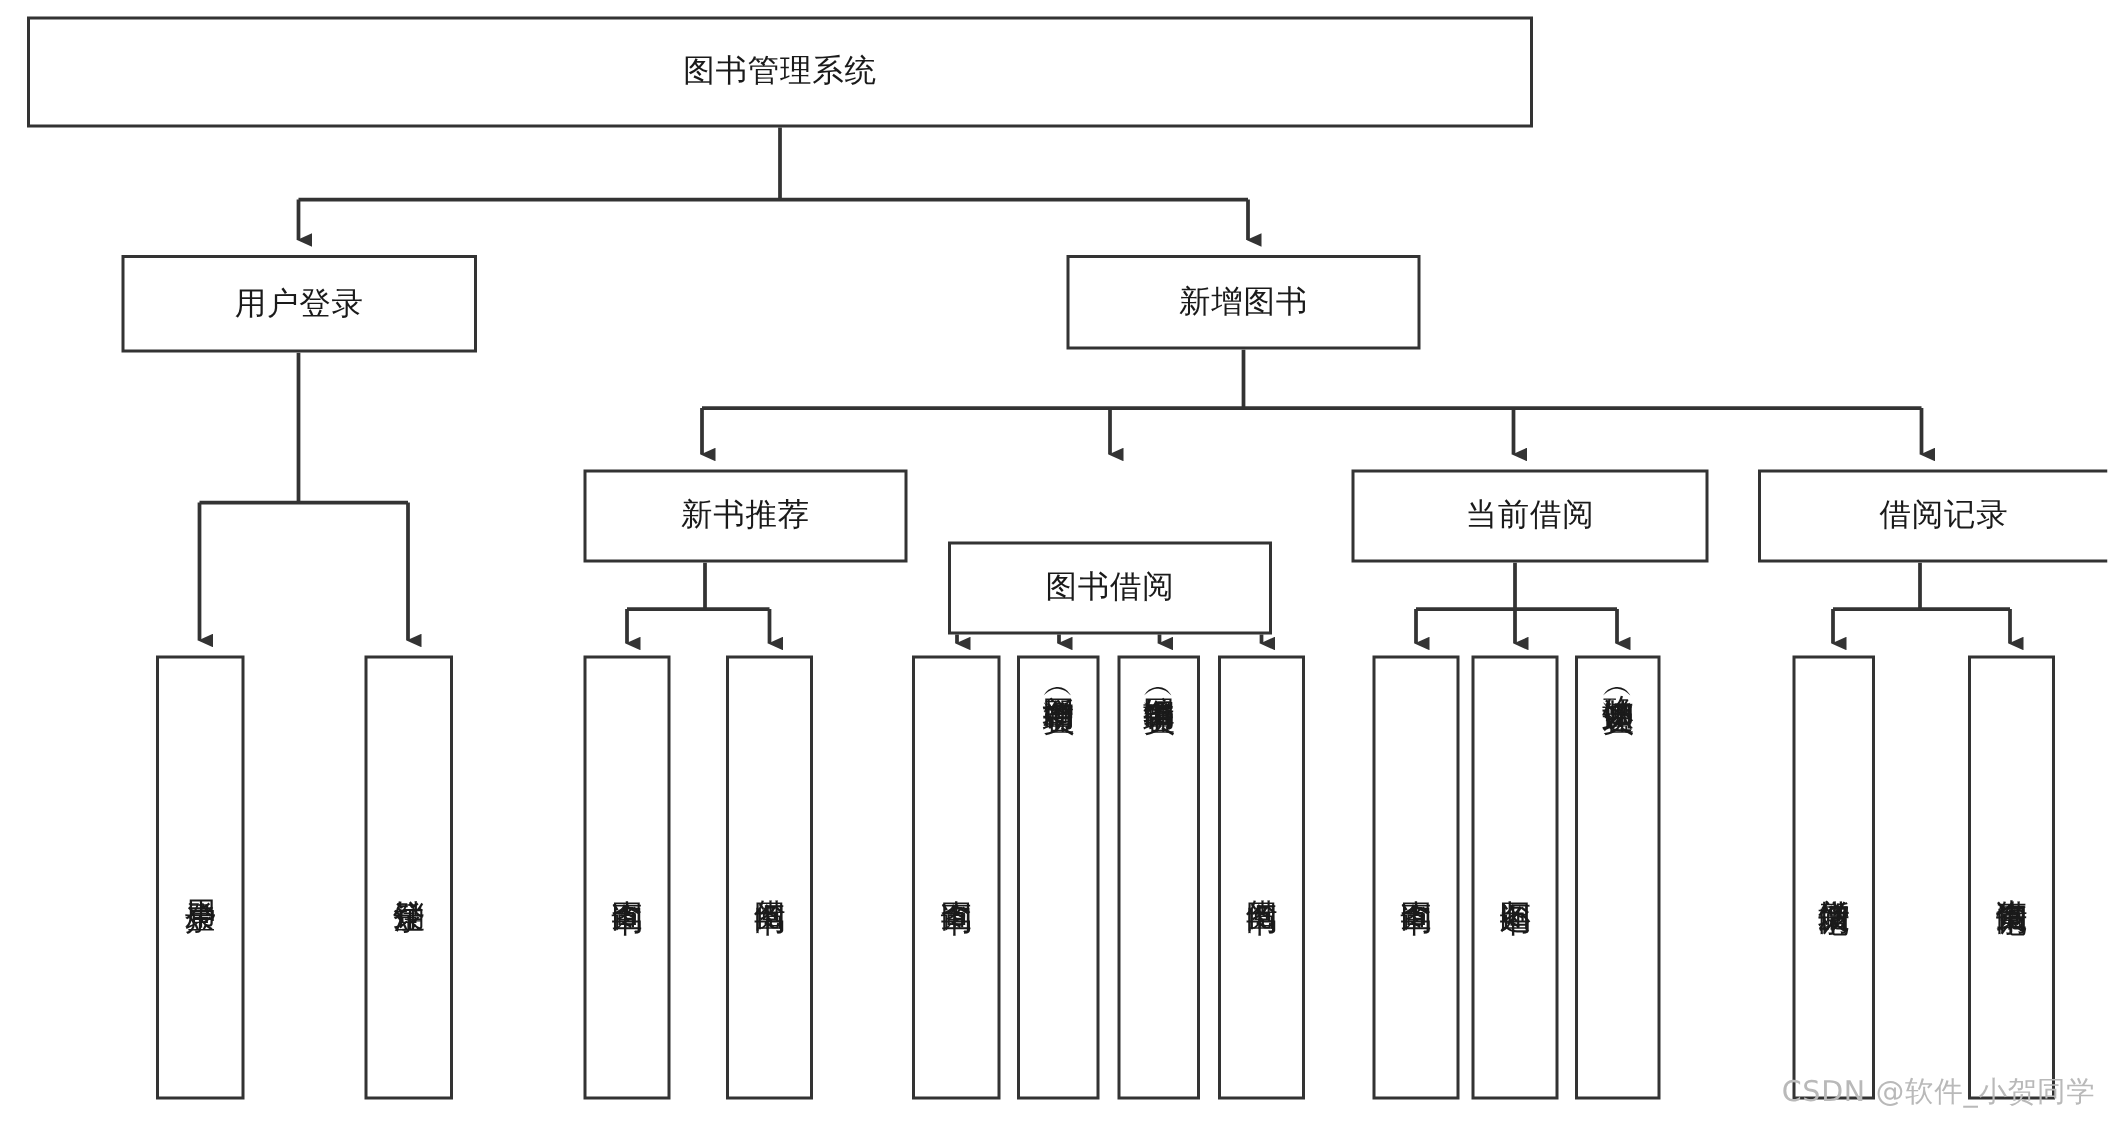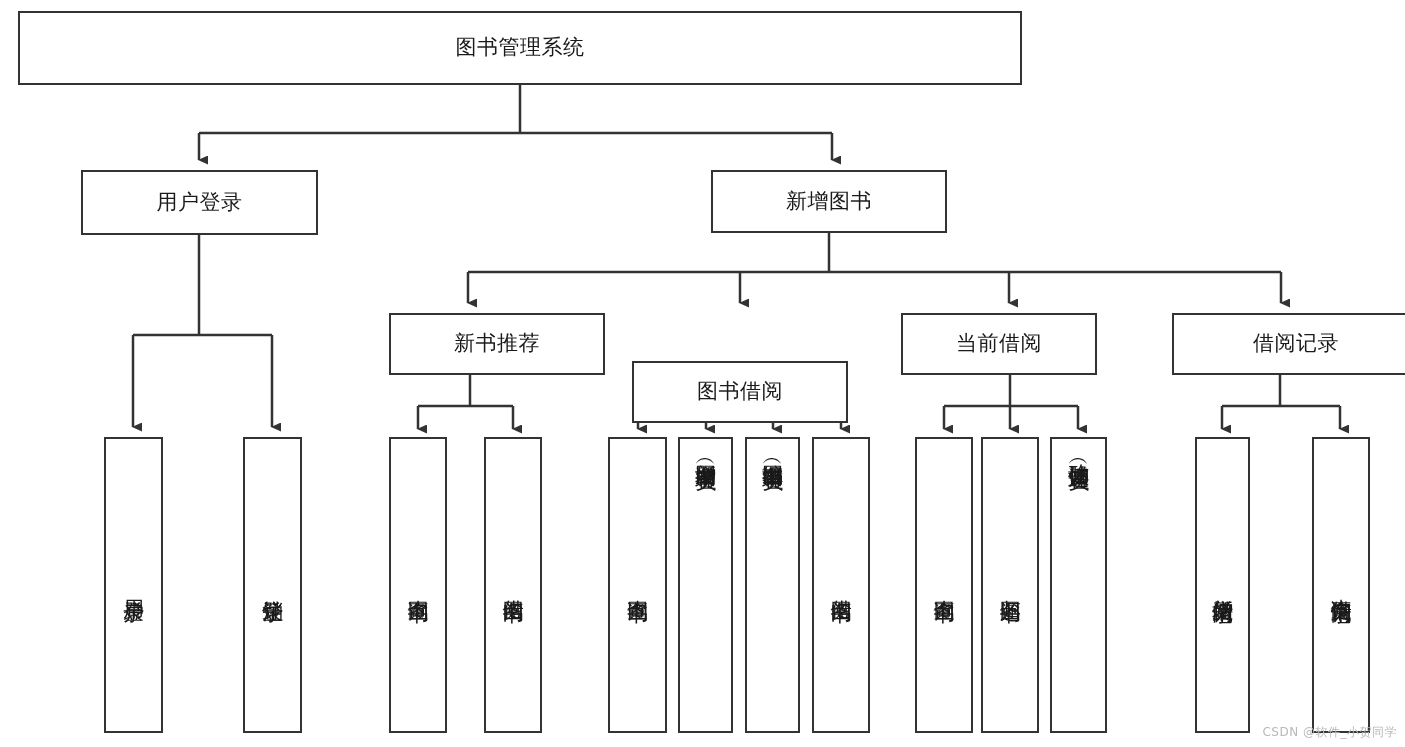--- a/index.html
+++ b/index.html
@@ -54,21 +54,21 @@
     padding-top: 8px;
   }
   .leaf-box.centered {
     align-items: center;
     padding-top: 0;
   }
   #watermark {
     position: absolute;
     right: 8px;
     bottom: 6px;
-    font-size: 12px;
+    font-size: 19px;
     color: #b9b9b9;
     letter-spacing: 0.5px;
     white-space: nowrap;
     pointer-events: none;
   }
 </style>
 </head>
 <body>
 
 <div id="canvas">
@@ -133,21 +133,21 @@
   <div class="node-box" style="left:711px; top:170px; width:236px; height:63px;">
     <span class="node-label-h">新增图书</span>
   </div>
 
   <div class="node-box" style="left:362px; top:313px; width:216px; height:62px;margin-left:27px;">
     <span class="node-label-h">新书推荐</span>
   </div>
   <div class="node-box" style="left:632px; top:313px; width:216px; height:62px;margin-top:48px;">
     <span class="node-label-h">图书借阅</span>
   </div>
-  <div class="node-box" style="left:901px; top:313px; width:196px; height:62px;">
+  <div class="node-box" style="left:901px; top:313px; width:238px; height:62px;">
     <span class="node-label-h">当前借阅</span>
   </div>
   <div class="node-box" style="left:1172px; top:313px; width:236px; height:62px;padding-left:12px;">
     <span class="node-label-h">借阅记录</span>
   </div>
 
   <div class="node-box leaf-box centered" style="left:104px; top:437px; width:59px; height:296px;">
     <span class="node-label-v">用户登录</span>
   </div>
   <div class="node-box leaf-box centered" style="left:243px; top:437px; width:59px; height:296px;">

